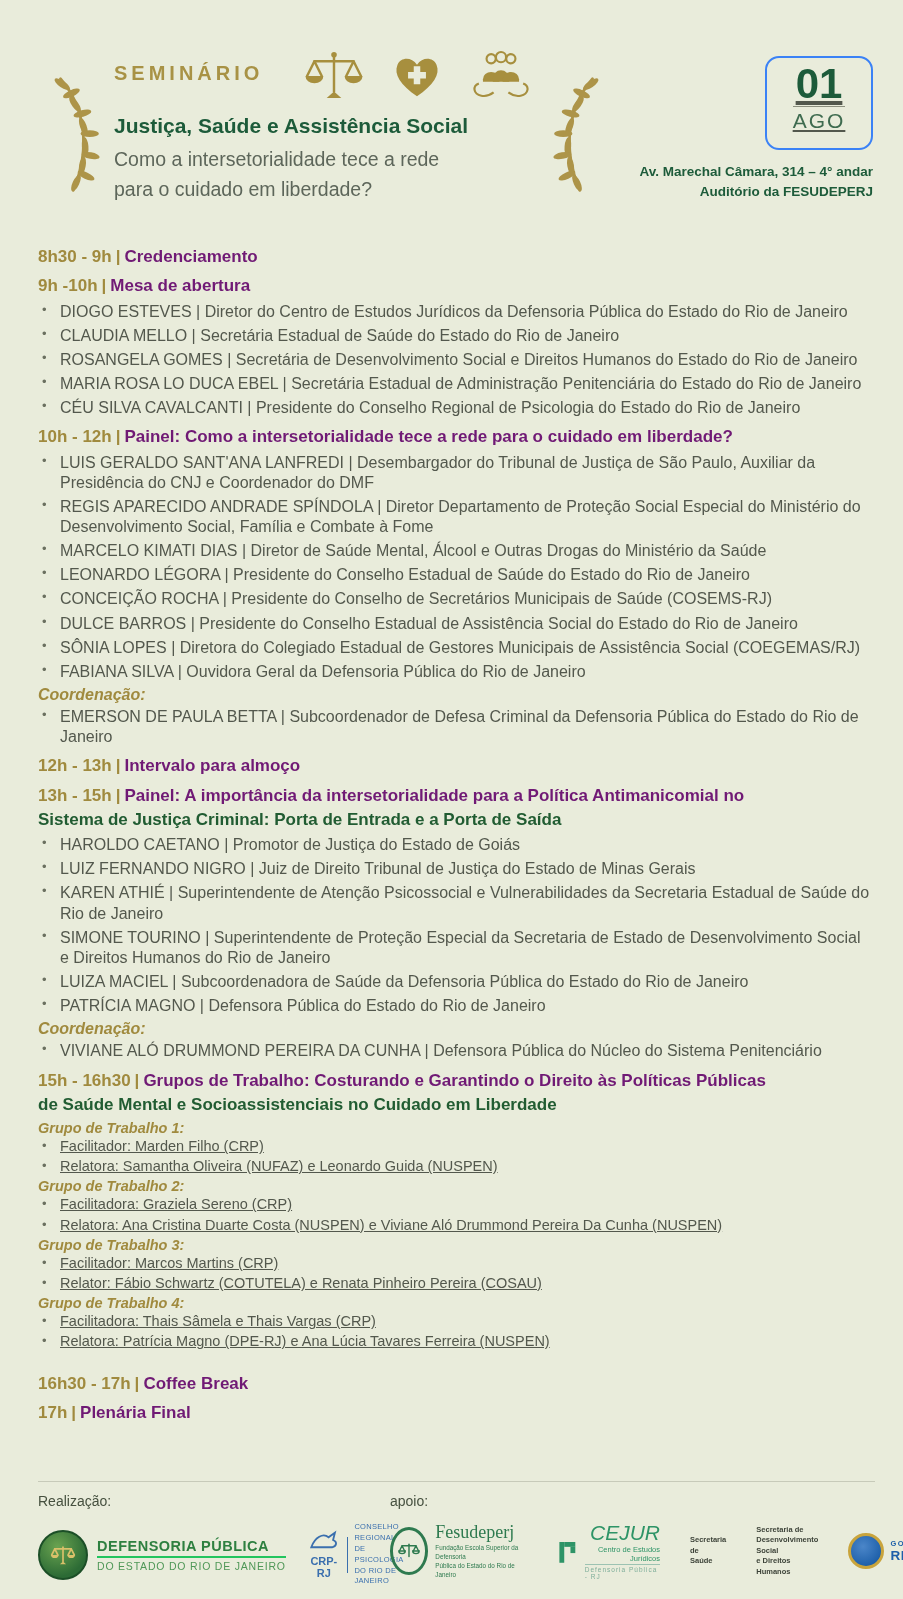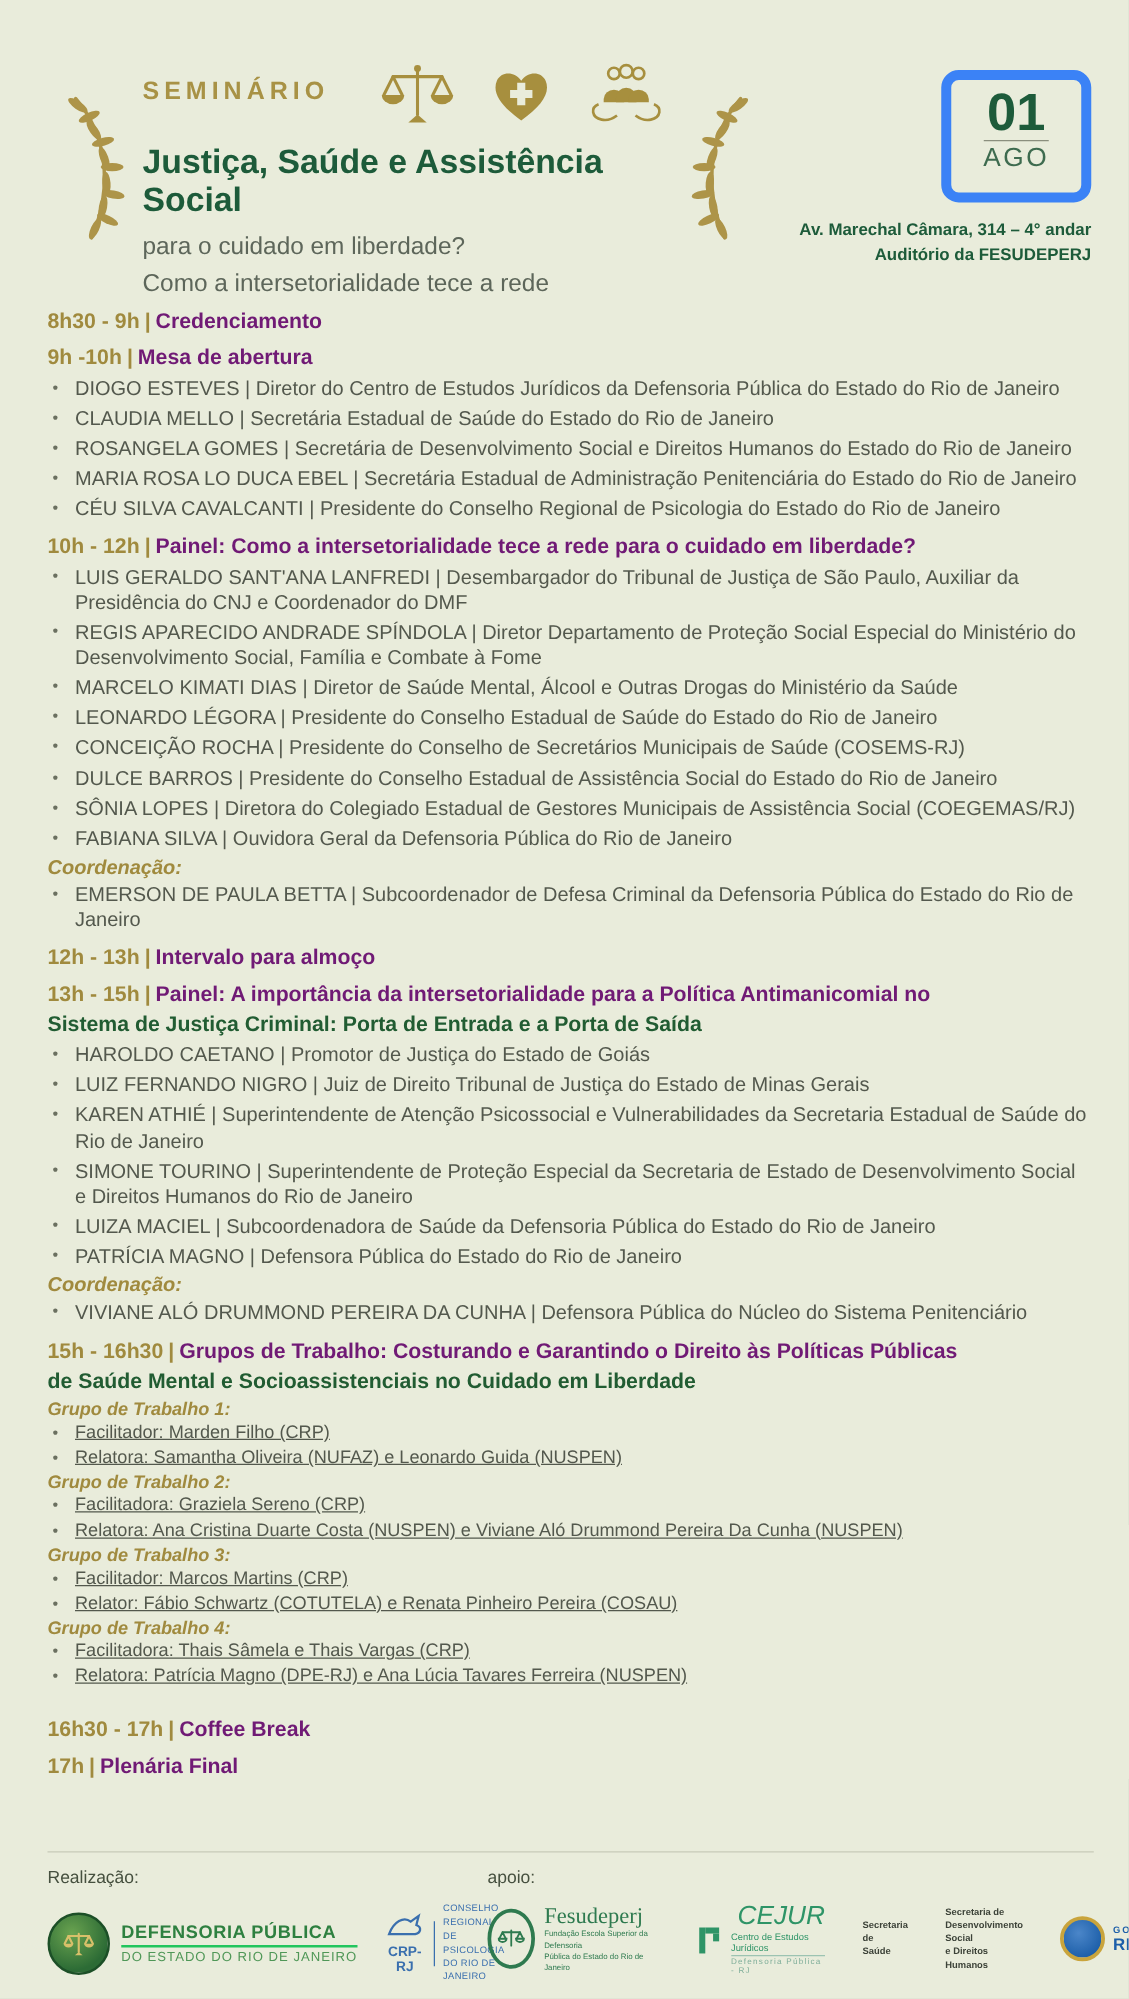--- a/index.html
+++ b/index.html
@@ -20,31 +20,31 @@
   .header-main{position:absolute;left:114px;top:48px;width:430px;}
   .kicker-row{display:flex;align-items:flex-start;gap:40px;}
   .kicker{
     color:#a89245;font-size:20px;font-weight:bold;letter-spacing:4px;
     padding-top:14px;
   }
   .hicons{display:flex;align-items:center;gap:26px;}
   .hicon{display:block;}
   .page-title{
     margin:10px 0 6px 0;
-    font-size:27px;font-weight:bold;color:#1d5b3a;line-height:1.15;
+    font-size:21px;font-weight:bold;color:#1d5b3a;line-height:1.15;
   }
   .subtitle{
     margin:4px 0 0 0;font-size:19.5px;color:#5d665a;line-height:1.55;
   }
   .subtitle span{display:block;}
   .header-right{position:absolute;right:30px;top:56px;text-align:right;}
   .date-box{
     display:inline-block;width:104px;height:90px;
-    border:8px solid #3b82f6;border-radius:14px;
-    text-align:center;background:transparent;
+    border:2px solid #3b82f6;border-radius:14px;
+    text-align:center;background:transparent;text-decoration:underline;
   }
   .date-day{font-size:42px;font-weight:bold;color:#1d5b3a;line-height:1.05;margin-top:4px;}
   .date-rule{width:52px;height:1px;background:#8b8f7e;margin:0 auto 2px auto;}
   .date-month{font-size:21px;color:#4470533;color:#3e6b4f;letter-spacing:2px;}
   .address{margin-top:12px;font-size:13.5px;font-weight:bold;color:#1d5b3a;line-height:1.5;}
   .address div{white-space:nowrap;}
   
   main{padding:2px 30px 0 38px;}
   .session{font-size:17px;line-height:1.25;margin:8px 0 5px 0;font-weight:bold;}
   .session .time{color:#a08a3e;}
@@ -96,21 +96,21 @@
   .logo.fesu{display:flex;align-items:center;gap:7px;}
   .fesu-circle{
     width:42px;height:42px;border-radius:50%;border:3px solid #2e7a4f;
     display:flex;align-items:center;justify-content:center;background:transparent;
   }
   .fesu-name{font-family:"Liberation Serif", serif;font-size:18px;color:#2e7a4f;}
   .fesu-sub{font-size:6.3px;color:#2e7a4f;line-height:1.4;margin-top:1px;}
   
   .logo.cejur{display:flex;align-items:center;gap:6px;margin-left:34px;}
   .cejur-text .name{font-size:21px;font-weight:400;font-style:italic;color:#2e9467;line-height:1;text-align:right;}
-  .cejur-text .sub1{font-size:7.5px;color:#2e9467;margin-top:2px;}
+  .cejur-text .sub1{font-size:7.5px;color:#2e9467;margin-top:2px;text-align:right;}
   .cejur-text .sub2{font-size:6.5px;color:#7fae9a;border-top:1px solid #9cc3b2;margin-top:1px;padding-top:1px;letter-spacing:1px;}
   
   .logo.sec{font-size:7.5px;font-weight:bold;color:#3c4238;line-height:1.4;margin-left:30px;}
   
   .logo.gov{display:flex;align-items:center;gap:6px;margin-left:30px;}
   .gov-emblem{
     width:30px;height:30px;border-radius:50%;
     background:radial-gradient(circle at 40% 35%, #4b86c9, #1d5fa9 75%);
     border:3px solid #c9a43c;
   }
@@ -172,22 +172,22 @@
             <g fill="#a78f3e">
               <path d="M17 35 a10 9 0 0 1 20 0 v3 h-20 Z"></path>
               <path d="M29 34 a10 10 0 0 1 20 0 v4 h-20 Z"></path>
               <path d="M41 35 a10 9 0 0 1 20 0 v3 h-20 Z"></path>
             </g>
           </svg>
         </span>
       </div>
       <h1 class="page-title">Justiça, Saúde e Assistência Social</h1>
       <p class="subtitle">
+        <span>Como a intersetorialidade tece a rede</span>
         <span>para o cuidado em liberdade?</span>
-        <span>Como a intersetorialidade tece a rede</span>
       </p>
     </div>
 
     <svg class="laurel right" viewBox="0 0 70 135">
       <path d="M52 6 C26 36 18 80 38 128" stroke="#ad9448" stroke-width="3" fill="none" stroke-linecap="round"></path>
       <g fill="#ad9448">
         <ellipse cx="50" cy="12" rx="10" ry="3.6" transform="rotate(-35 50 12)"></ellipse>
         <ellipse cx="40" cy="22" rx="10" ry="3.6" transform="rotate(25 40 22)"></ellipse>
         <ellipse cx="36" cy="34" rx="10" ry="3.6" transform="rotate(-55 36 34)"></ellipse>
         <ellipse cx="28" cy="44" rx="10" ry="3.6" transform="rotate(15 28 44)"></ellipse>

